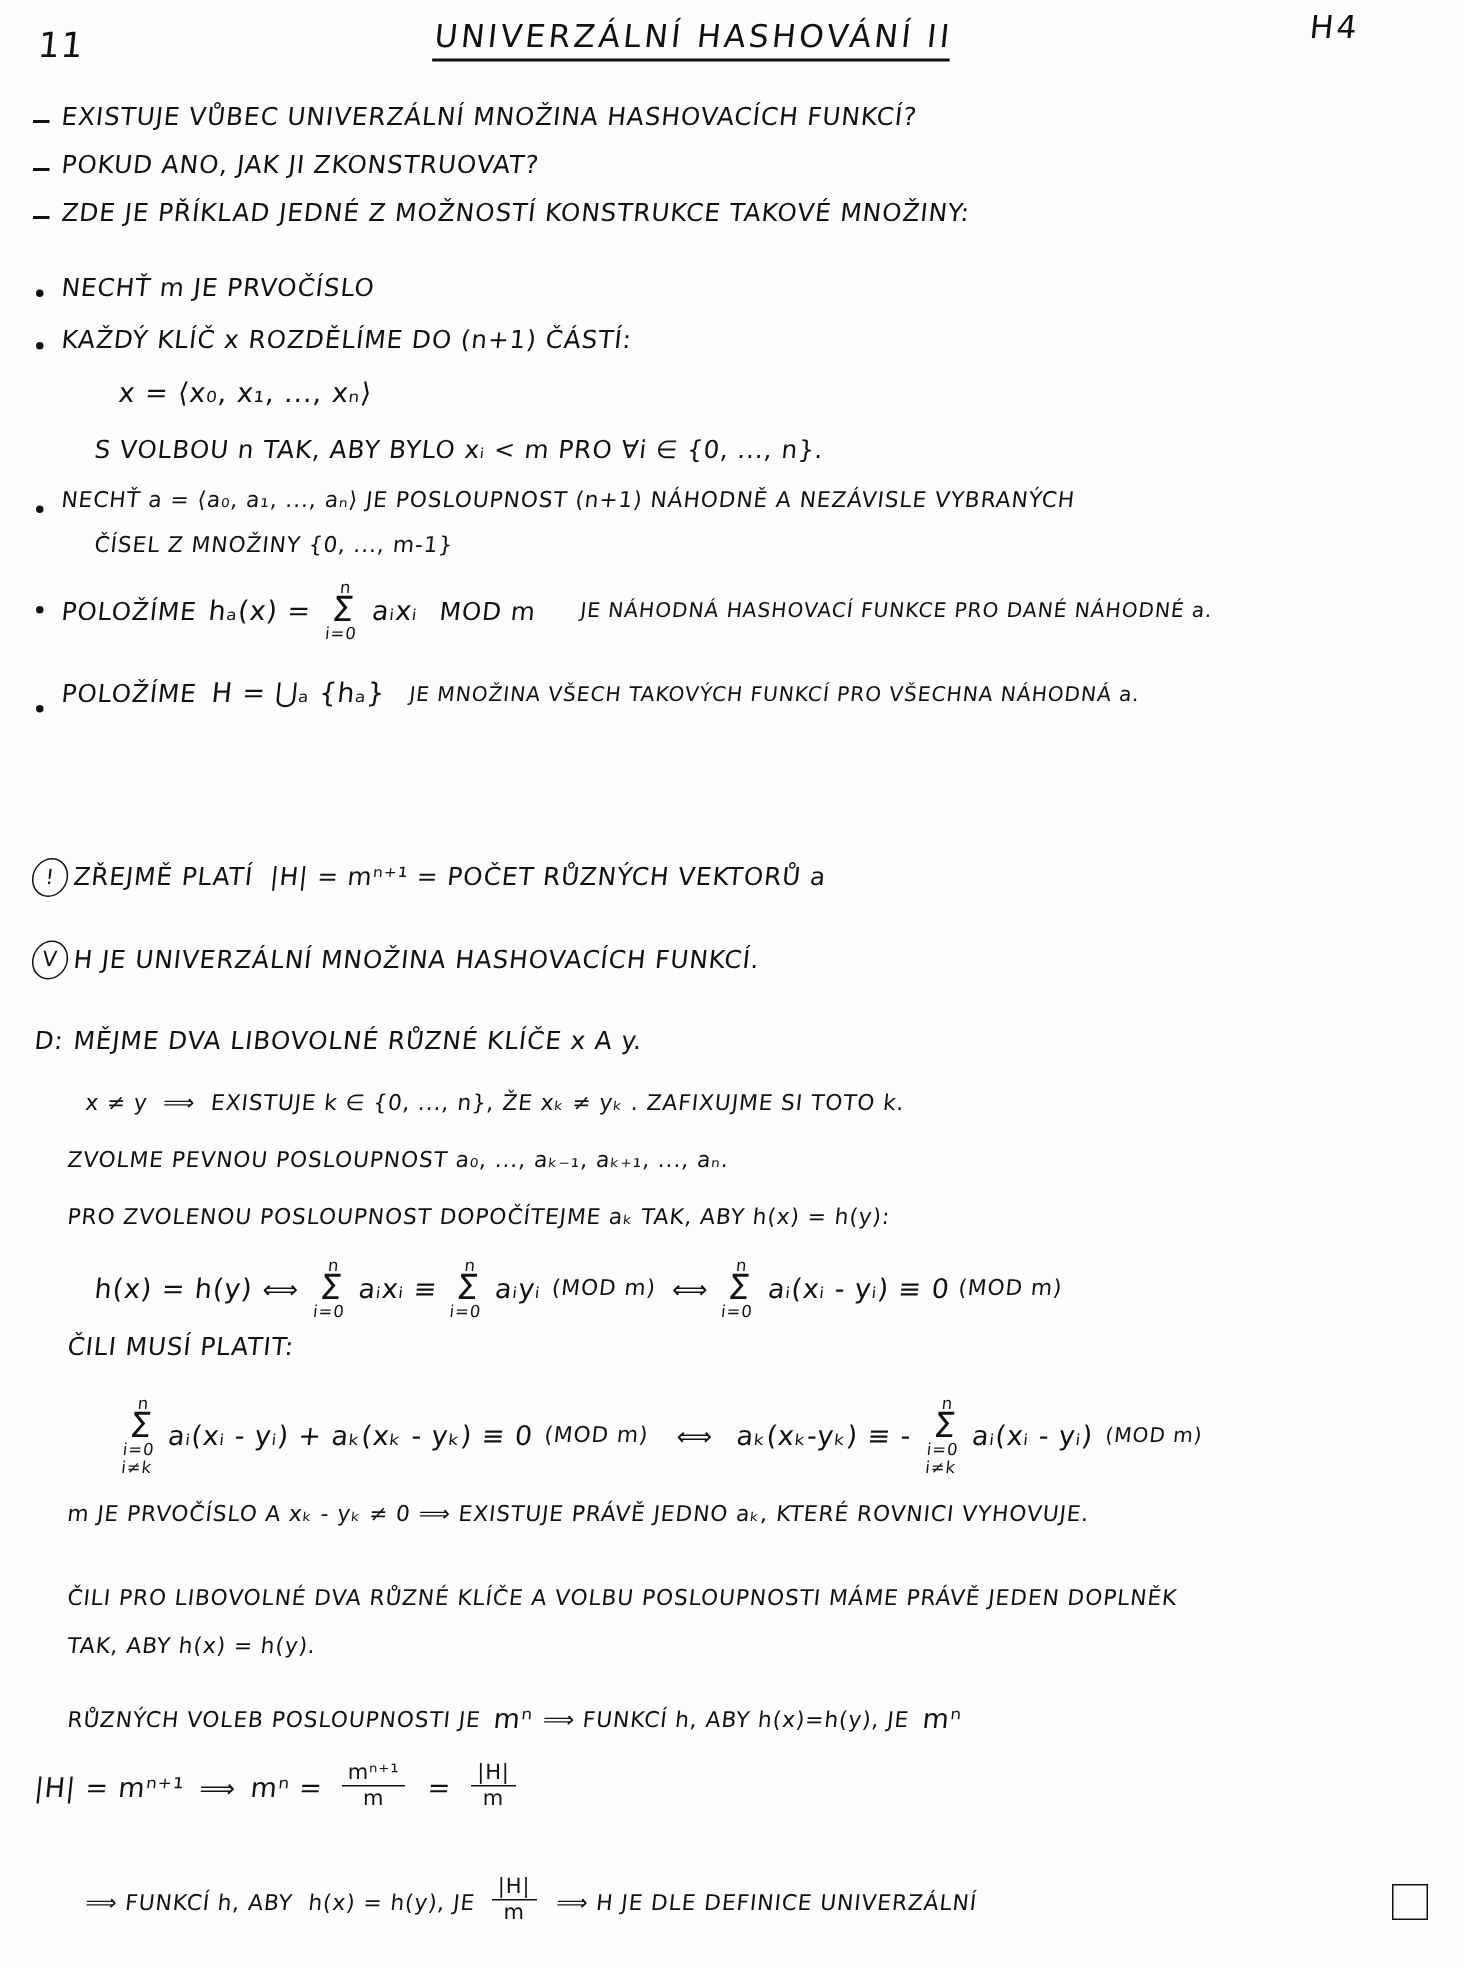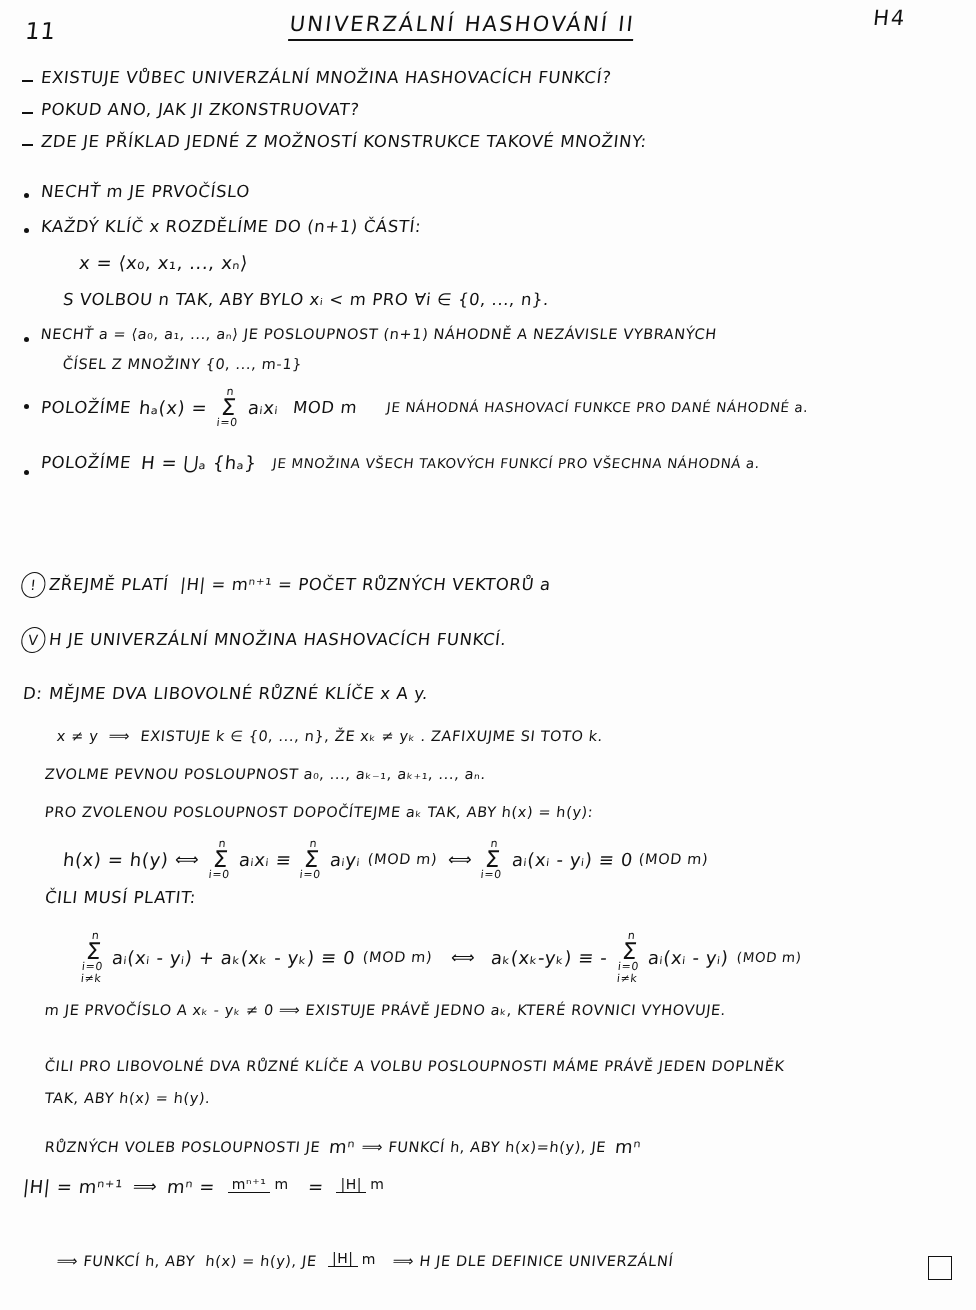--- a/index.html
+++ b/index.html
@@ -76,21 +76,21 @@
     font-family: "DejaVu Sans", sans-serif;
   }
   .qed {
     position: absolute;
     width: 22px; height: 22px;
     border: 1.8px solid #111;
     transform: rotate(0deg);
   }
   .frac {
     display: inline-flex;
-    flex-direction: row;
+    flex-direction: column;
     align-items: center;
     vertical-align: middle;
     margin: 0 4px;
     font-size: 14px;
     transform: translateY(-2px);
   }
   .frac .num { border-bottom: 1.4px solid #111; padding: 0 4px; line-height: 1.15; }
   .frac .den { padding: 0 4px; line-height: 1.15; }
   .sum {
     display: inline-flex;

